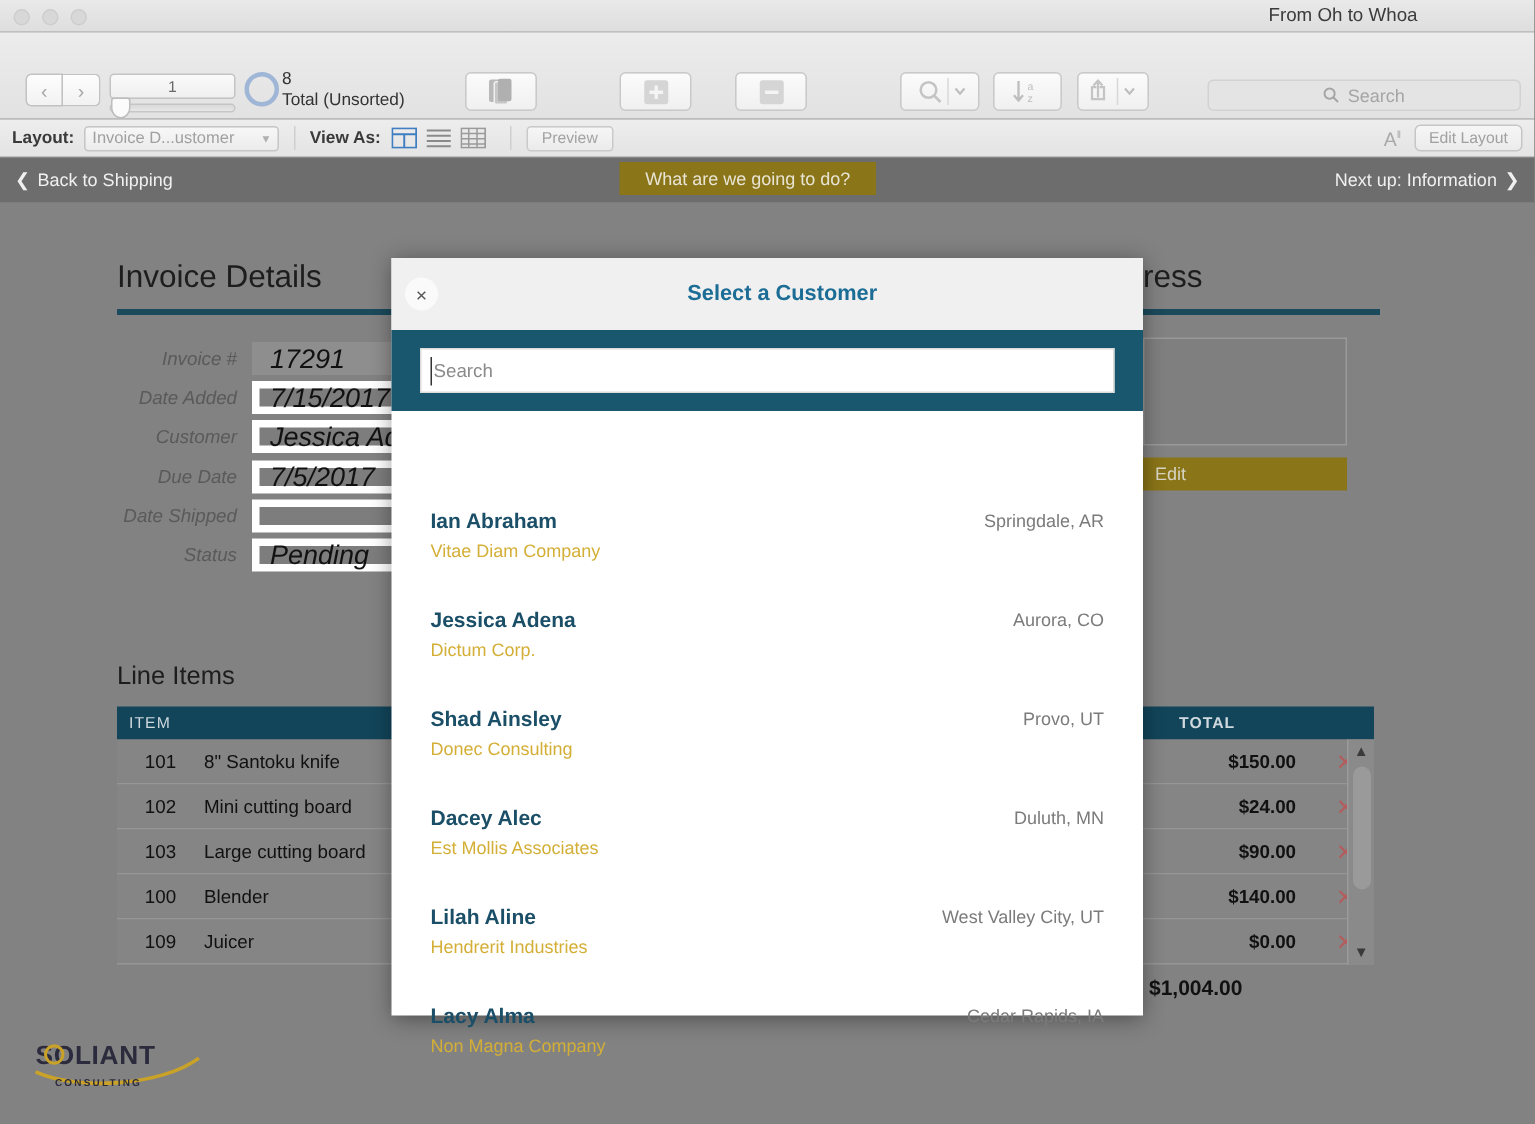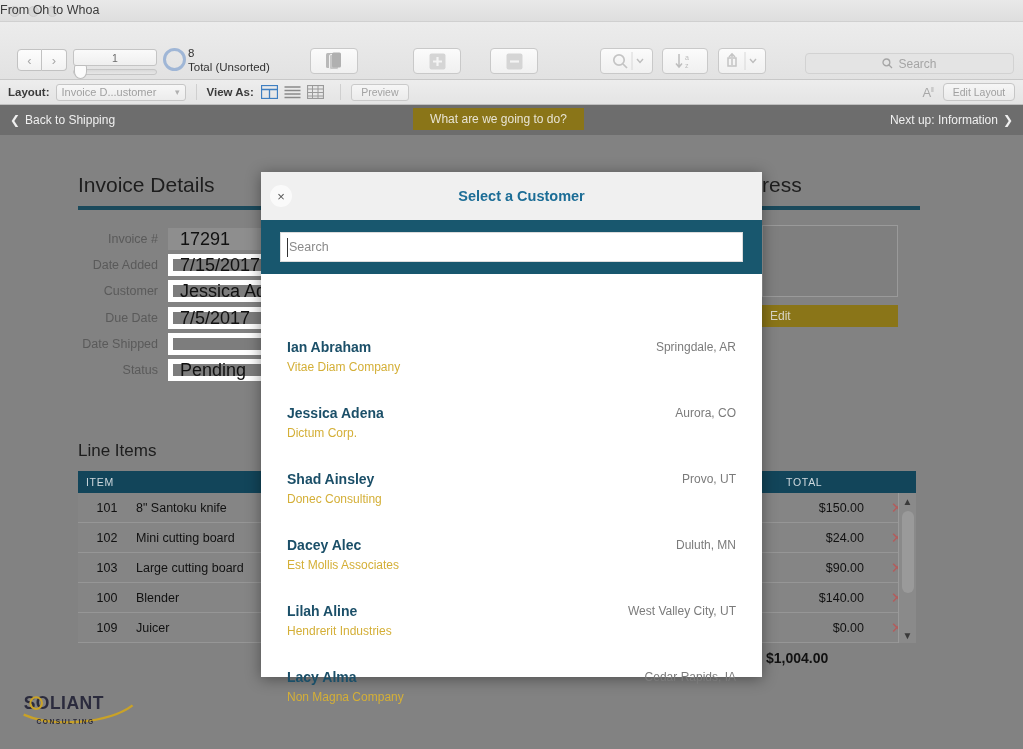--- a/index.html
+++ b/index.html
@@ -17,21 +17,21 @@
     background: linear-gradient(#e9e9e9, #dedede);
     border-bottom: 1px solid #d0d0d0;
   }
   .traffic { position: absolute; top: 6px; left: 9px; display: flex; gap: 8px; }
   .traffic span {
     width: 11px; height: 11px; border-radius: 50%;
     background: #d8d8d8; border: 1px solid #cdcdcd; display:block;
   }
   .win-title {
     position: absolute; left: 0; top: 3px; width: 945px;
-    text-align: left; font-size: 12.5px; color: #3b3b3b;
+    text-align: right; font-size: 12.5px; color: #3b3b3b;
   }
 
   
   .toolbar {
     position: absolute; top: 22px; left: 0; width: 1023px; height: 58px;
     background: linear-gradient(#ececec, #e2e2e2);
     border-bottom: 1px solid #c8c8c8;
   }
   .tb-group { position: absolute; }
   .tb-label {
@@ -123,21 +123,21 @@
     background: #8a7518; color: #e8e4d4; font-size: 12px;
     display: flex; align-items: center; justify-content: center;
   }
 
   
   .content { position: absolute; top: 135px; left: 0; width: 1023px; height: 614px; background: #828282; }
 
   .sect-title { position: absolute; font-size: 21px; color: #1d1d1d; }
   .sect-rule { position: absolute; height: 4px; background: #1b4a5c; }
 
-  .frow { position: absolute; display: flex; align-items: center; }
+  .frow { position: absolute; display: flex; align-items: center; font-style: italic; }
   .flabel { font-size: 12.5px; color: #5a5a5a; text-align: right; width: 90px; padding-right: 10px; }
   .fvalue {
     width: 140px; height: 22px; border: 5px solid #ffffff;
     background: #7d7d7d; font-size: 18px; color: #111;
     display: flex; align-items: center; padding-left: 7px;
   }
   .fvalue.filled { background: #8e8e8e; border-color: #8e8e8e; }
   .fvalue.empty { background: #7d7d7d; }
 
   
@@ -155,21 +155,21 @@
   .tbl { position: absolute; left: 78px; top: 336px; width: 838px; }
   .tbl-head {
     height: 22px; background: #12455a; color: #cfd9de;
     font-size: 10.5px; letter-spacing: .7px; display: flex; align-items: center;
   }
   .tr { height: 30px; display: flex; align-items: center;
         border-bottom: 1px solid #969696; background: #858585; font-size: 12.5px; color: #111; }
   .c-item { width: 58px; text-align: center; }
   .c-desc { width: 260px; }
   .c-grow { flex: 1; }
-  .c-total { width: 100px; text-align: right; padding-right: 14px; }
+  .c-total { width: 100px; text-align: right; padding-right: 14px; font-weight: bold; }
   .c-del { width: 38px; text-align: center; color: #b45c5c; font-size: 15px; }
 
   .scroll-col {
     position: absolute; right: 0; top: 22px; width: 18px; height: 150px;
     background: #8a8a8a; border-left: 1px solid #9a9a9a;
   }
   .scroll-arrow { height: 16px; display:flex;align-items:center;justify-content:center;font-size:10px;color:#3a3a3a;}
   .scroll-thumb { position:absolute; left:3px; top:18px; width:12px; height:82px; background:#9a9a9a; border-radius:6px;}
 
   .grand-total {

